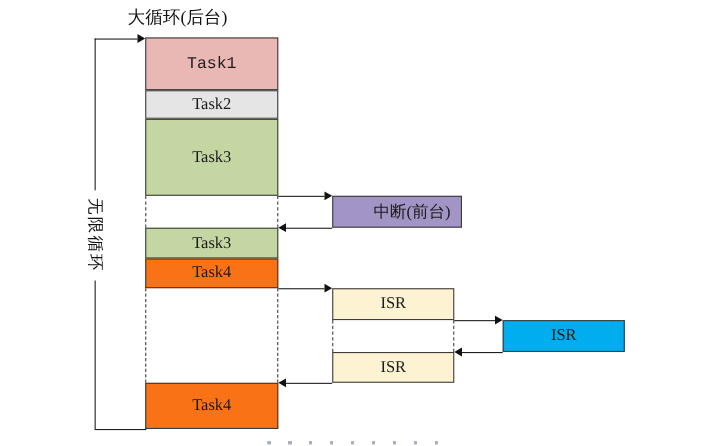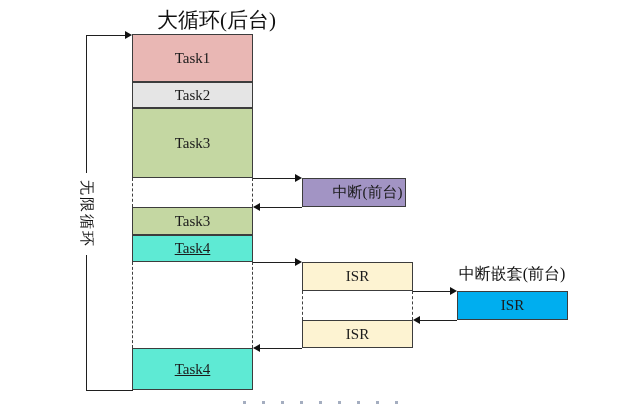--- a/index.html
+++ b/index.html
@@ -7,35 +7,35 @@
     position:relative; width:641px; height:405px; background:#ffffff;
     font-family:"Liberation Serif","DejaVu Serif",serif; color:#111;
     overflow:hidden;
   }
   .txt { position:absolute; white-space:nowrap; }
   .box {
     position:absolute; box-sizing:border-box; border:1px solid #3c3c3c;
     display:flex; align-items:center; justify-content:center;
     font-size:15px; color:#1b1b1b;
   }
-  .c-task1 { background:#e9b7b4; }
+  .c-task1 { background:#e9b7b4;font-family:Liberation Mono, monospace; }
   .c-task2 { background:#e5e5e5; }
   .c-task3 { background:#c4d7a2;text-align:right; }
-  .c-task4 { background:#5eead4;text-decoration:underline; }
+  .c-task4 { background:#f97316; }
   .c-int   { background:#a294c4; }
   .c-isr   { background:#fdf3d2; }
   .c-isrn  { background:#00aeef; }
   .hline { position:absolute; height:0; border-top:1px solid #1f1f1f; }
   .vline { position:absolute; width:0;  border-left:1px solid #1f1f1f; }
   .vdash { position:absolute; width:0;  border-left:1px dashed #3f3f3f; }
   .ah { position:absolute; width:0; height:0;
         border-top:4px solid transparent; border-bottom:4px solid transparent; }
   .ah.r { border-left:7px solid #111; }
   .ah.l { border-right:7px solid #111; }
-  .diagram-title { left:116px; top:6px; width:160px; text-align:right; font-size:21px; }
+  .diagram-title { left:116px; top:6px; width:160px; text-align:left; font-size:16px; }
   .nested-title  { left:432px; top:264px; width:160px; text-align:center; font-size:16px; }
   .side-label {
     left:86px; top:214px; transform:translate(-50%,-50%) rotate(90deg);
     font-size:15px; letter-spacing:2px; background:#ffffff; padding:0 7px;
   }
   .caption-strip {
     position:absolute; left:243px; top:401px; width:170px; height:3px; opacity:.55;
     background:repeating-linear-gradient(90deg,#5a6b8c 0 3px,transparent 3px 19px);
   }
 </style>
@@ -69,34 +69,33 @@
   </div>
   <div class="box c-task4" style="left:132px; top:348px; width:121px; height:42px;">
     <span>Task4</span>
   </div>
 
   <div class="vdash" style="left:132px; top:178px; height:29px;"></div>
   <div class="vdash" style="left:252px; top:178px; height:29px;"></div>
   <div class="vdash" style="left:132px; top:262px; height:86px;"></div>
   <div class="vdash" style="left:252px; top:262px; height:86px;"></div>
 
-  <div class="box c-int" style="left:302px; top:178px; width:104px; height:29px;padding-left:27px;">
+  <div class="box c-int" style="left:302px; top:178px; width:118px; height:29px;padding-left:27px;">
     <span>中断(前台)</span>
   </div>
 
   <div class="box c-isr" style="left:302px; top:262px; width:111px; height:29px;">
     <span>ISR</span>
   </div>
   <div class="box c-isr" style="left:302px; top:320px; width:111px; height:28px;">
     <span>ISR</span>
   </div>
   <div class="vdash" style="left:302px; top:291px; height:29px;"></div>
   <div class="vdash" style="left:412px; top:291px; height:29px;"></div>
 
-  <div class="txt nested-title">中断嵌套(前台)</div>
   <div class="box c-isrn" style="left:457px; top:291px; width:111px; height:29px;">
     <span>ISR</span>
   </div>
 
   <div class="hline" style="left:253px; top:178px; width:42px;"></div>
   <div class="ah r" style="left:295px; top:174px;"></div>
 
   <div class="hline" style="left:260px; top:207px; width:42px;"></div>
   <div class="ah l" style="left:253px; top:203px;"></div>
 

